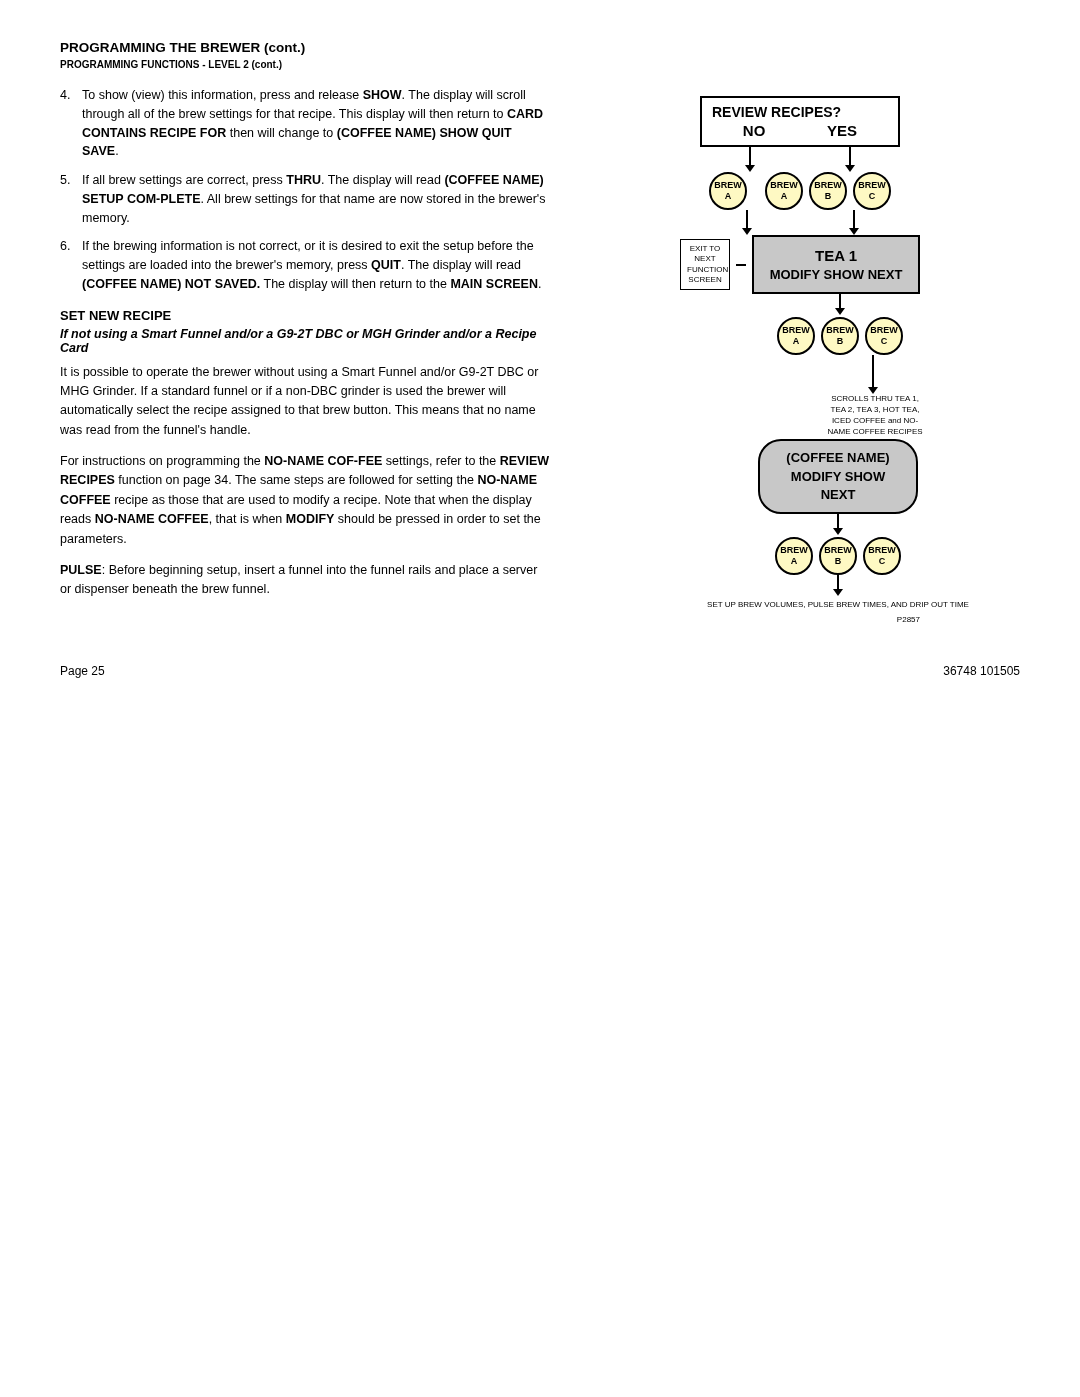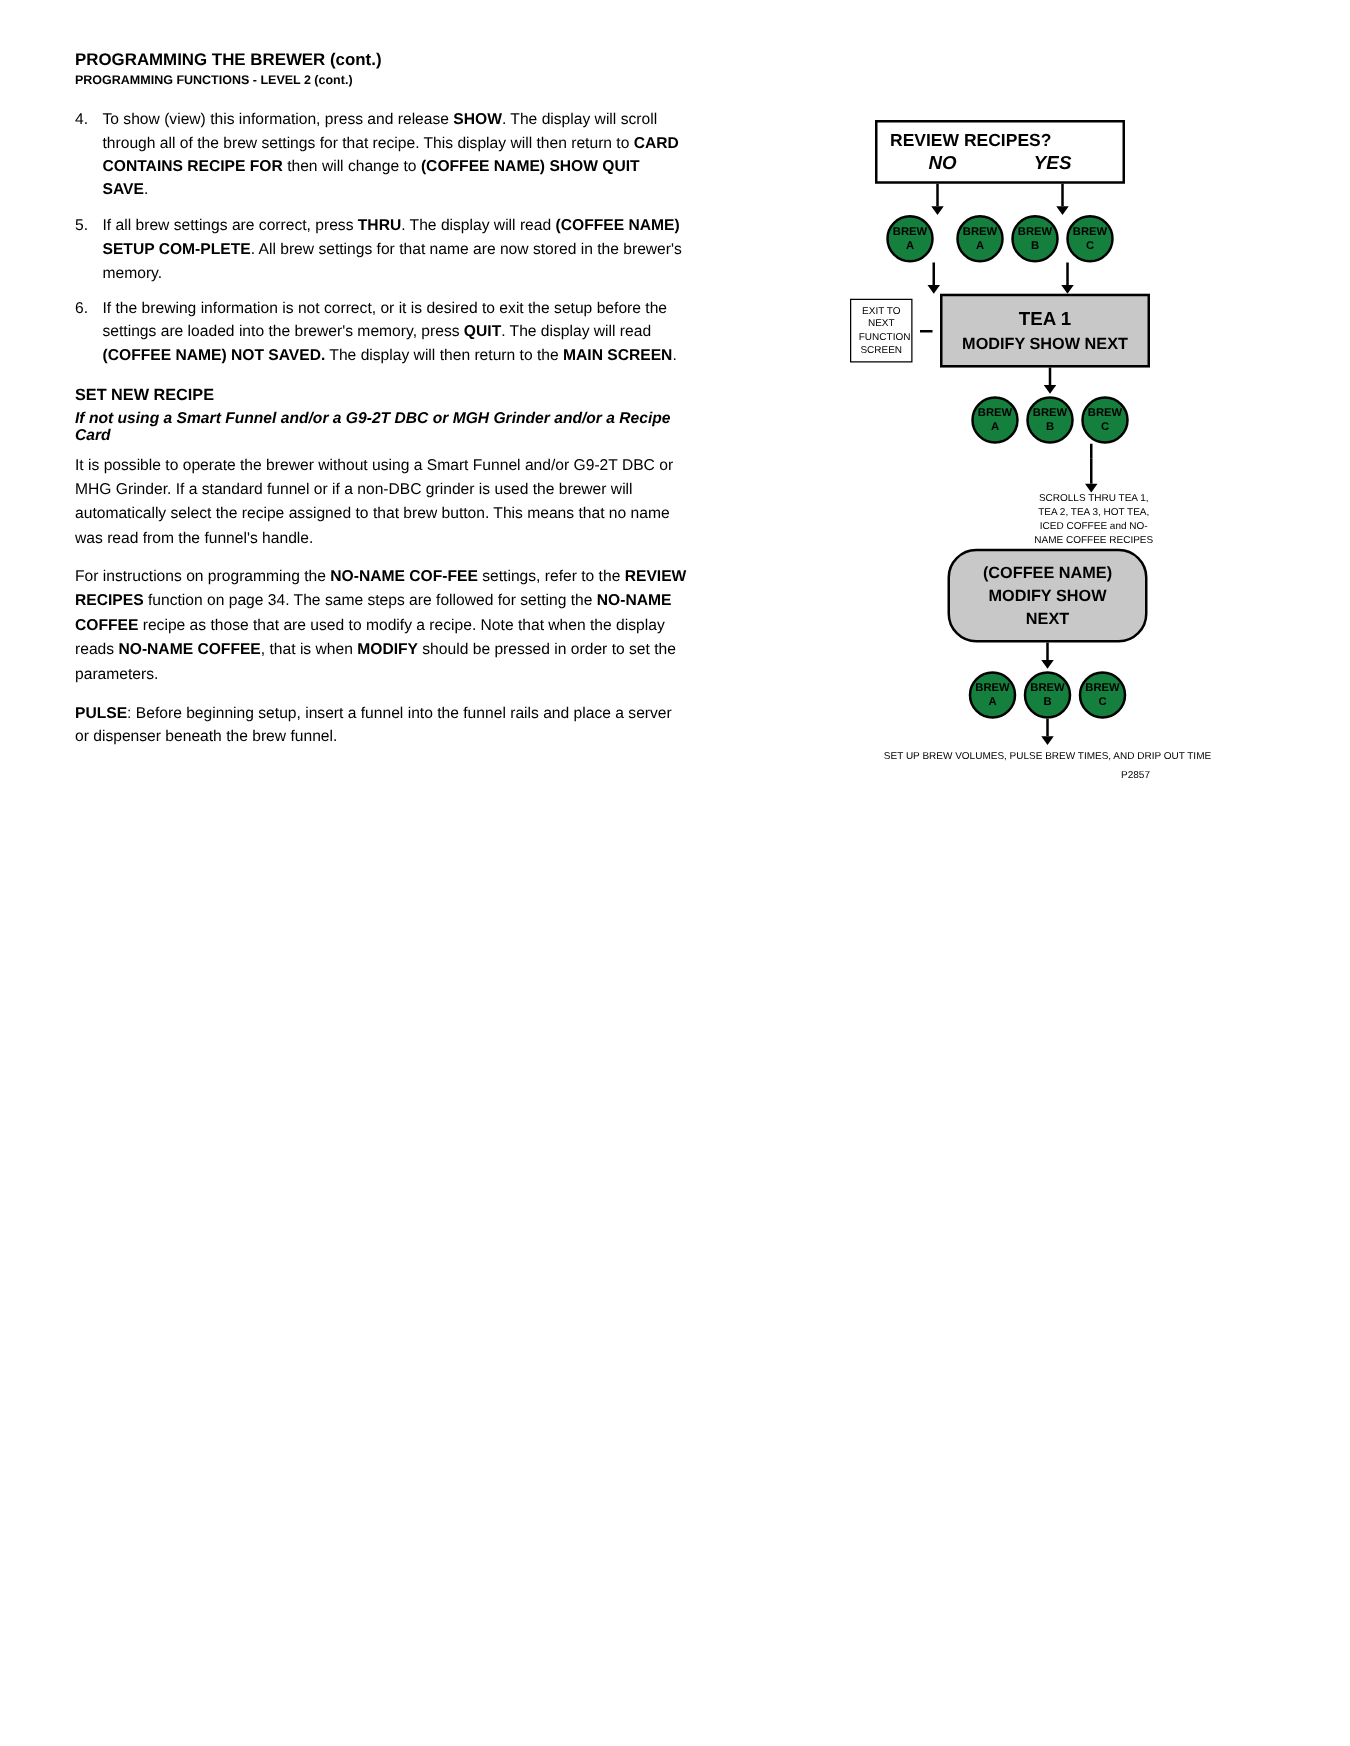--- a/index.html
+++ b/index.html
@@ -85,21 +85,21 @@
     }
     .brew-circle {
       width: 38px;
       height: 38px;
       border: 2px solid #000;
       border-radius: 50%;
       display: flex;
       flex-direction: column;
       align-items: center;
       justify-content: center;
-      background: #15803d;
+      background: #fef9c3;
       font-size: 9px;
       font-weight: bold;
       line-height: 1.2;
       text-align: center;
     }
     .exit-box {
       border: 1px solid #000;
       padding: 4px 6px;
       text-align: center;
       font-size: 8px;
@@ -155,21 +155,21 @@
       <div class="italic-heading">If not using a Smart Funnel and/or a G9-2T DBC or MGH Grinder and/or a Recipe Card</div>
       <div class="body-text">It is possible to operate the brewer without using a Smart Funnel and/or G9-2T DBC or MHG Grinder.  If a standard funnel or if a non-DBC grinder is used the brewer will automatically select the recipe assigned to that brew button.  This means that no name was read from the funnel's handle.</div>
       <div class="body-text">For instructions on programming the <strong>NO-NAME COF-FEE</strong> settings, refer to the <strong>REVIEW RECIPES</strong> function on page 34.  The same steps are followed for setting the <strong>NO-NAME COFFEE</strong> recipe as those that are used to modify a recipe.  Note that when the display reads <strong>NO-NAME COFFEE</strong>, that is when <strong>MODIFY</strong> should be pressed in order to set the parameters.</div>
       <div class="note-text"><strong>PULSE</strong>: Before beginning setup, insert a funnel into the funnel rails and place a server or dispenser beneath the brew funnel.</div>
     </div>
 
     <div class="right-column">
 
       <div style="border:2px solid #000; width:200px; text-align:left; background:#fff;">
         <div style="font-size:14px; font-weight:bold; padding:6px 10px 0px;">REVIEW RECIPES?</div>
-        <div style="display:flex; justify-content:space-around; padding:2px 10px 6px; font-size:15px; font-weight:bold; border-top: none; font-style: italic;">
+        <div style="display:flex; justify-content:space-around; padding:2px 10px 6px; font-size:15px; font-weight:bold; border-top: none;">
           <span>NO</span>
           <span>YES</span>
         </div>
       </div>
 
       <div style="display:flex; flex-direction:row; width:200px; justify-content:space-around; margin-top:0;">
 
         <div style="display:flex; flex-direction:column; align-items:center;">
           <div style="width:2px; height:18px; background:#000;"></div>
           <div style="width:0; height:0; border-left:5px solid transparent; border-right:5px solid transparent; border-top:7px solid #000;"></div>
@@ -299,13 +299,17 @@
         <div style="width:0; height:0; border-left:5px solid transparent; border-right:5px solid transparent; border-top:7px solid #000;"></div>
         <div class="setup-note" style="margin-top:4px;">SET UP BREW VOLUMES, PULSE BREW
 TIMES, AND DRIP OUT TIME</div>
       </div>
 
       <div style="width:240px; text-align:right; margin-top:6px; font-size:8px;">P2857</div>
 
     </div>
   </div>
 
+  <div class="page-footer">
+    <span>Page 25</span>
+    <span>36748 101505</span>
+  </div>
 </div>
 
 </body></html>

